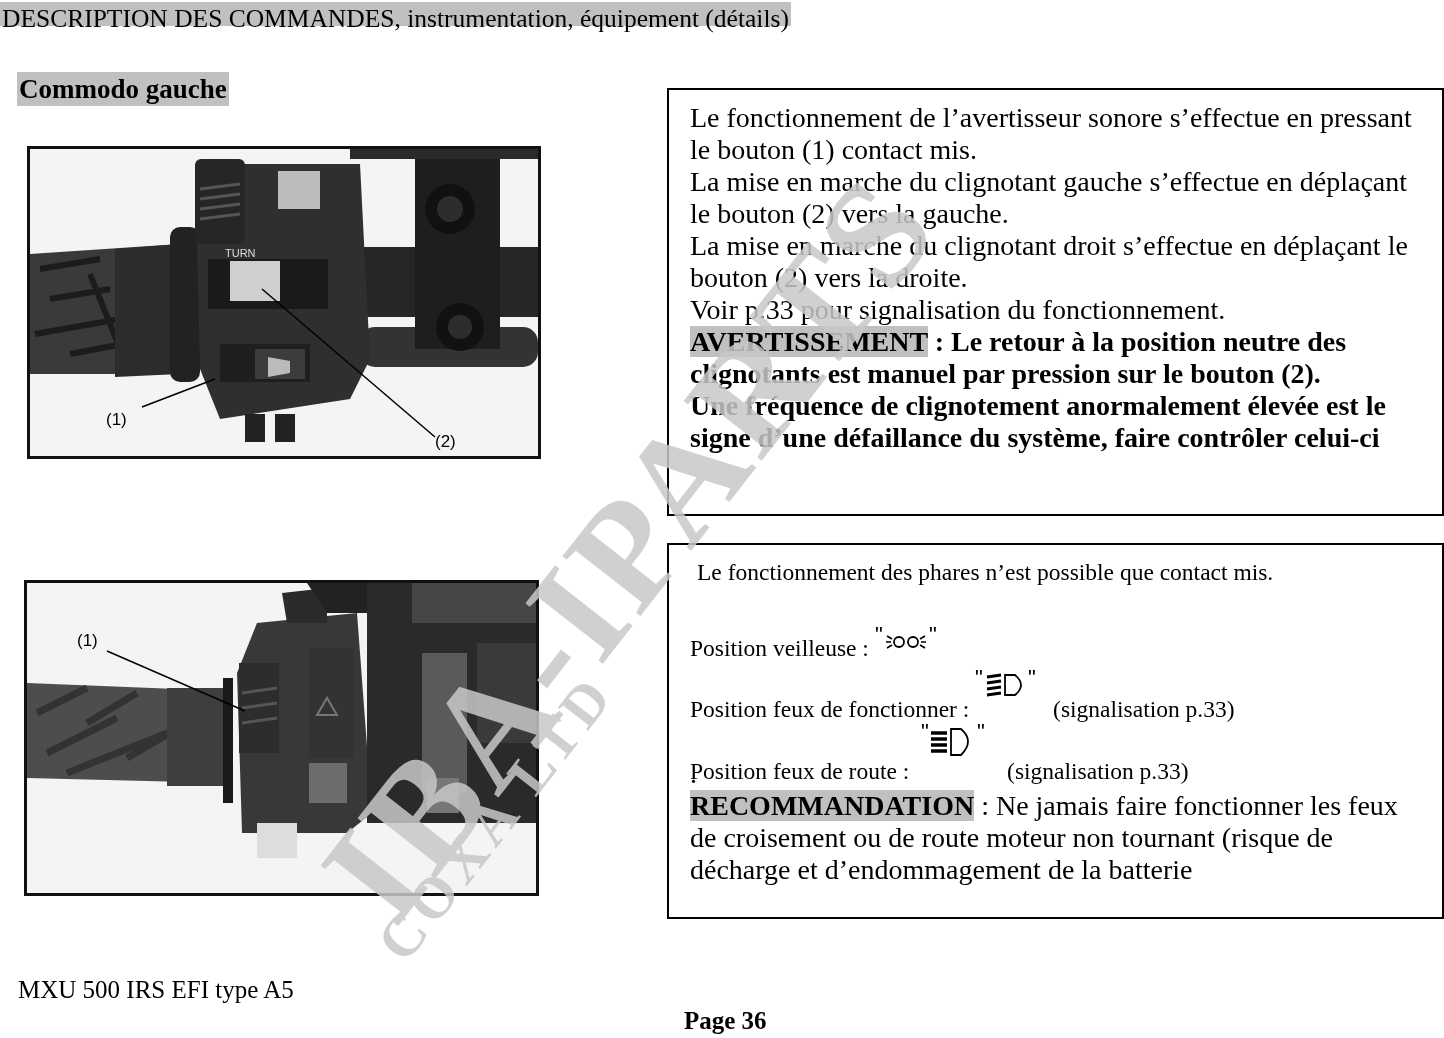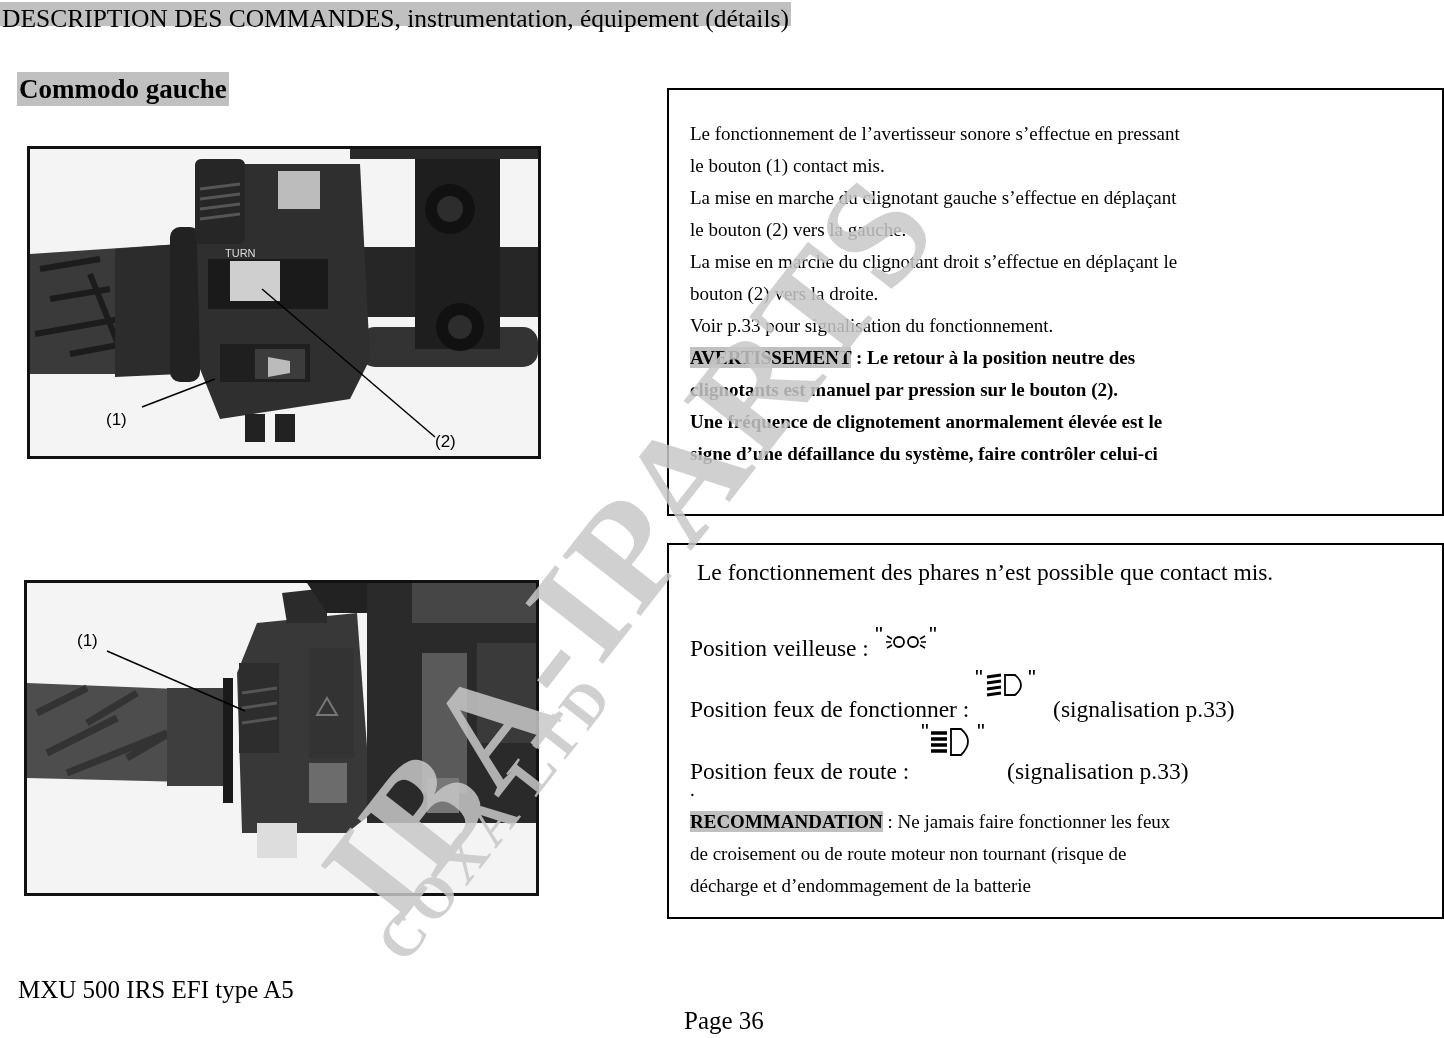--- a/index.html
+++ b/index.html
@@ -23,30 +23,29 @@
   .photo {
     position:absolute; border:3px solid #111; overflow:hidden;
     background:#fff;
   }
   .photo svg { display:block; }
   .box {
     position:absolute; border:2px solid #000; box-sizing:border-box;
     background:transparent;
   }
   .box-text {
-    position:absolute; left:21px; font-size:19px; line-height:32px;
+    position:absolute; left:21px; font-size:28px; line-height:32px;
     white-space:nowrap;
-    margin-top:16px;
   }
   .box-text p { margin:0; }
   .bold { font-weight:bold; }
   .icon-line { position:absolute; left:21px; font-size:23.5px; white-space:nowrap; }
   .glyph { display:inline-block; vertical-align:middle; }
   .footer-model { position:absolute; left:18px; top:976px; font-size:25px; white-space:nowrap; }
-  .footer-page { position:absolute; left:684px; top:1007px; font-size:25px; white-space:nowrap; }
+  .footer-page { position:absolute; left:684px; top:1007px; font-size:25px; white-space:nowrap;font-weight:bold; }
   .watermark {
     position:absolute; left:0; top:0; width:1444px; height:1038px; pointer-events:none;
   }
 </style>
 </head>
 <body>
 
 <div class="page-header hl">DESCRIPTION DES COMMANDES, instrumentation, équipement (détails)</div>
 <div class="section-title hl">Commodo gauche</div>
 

